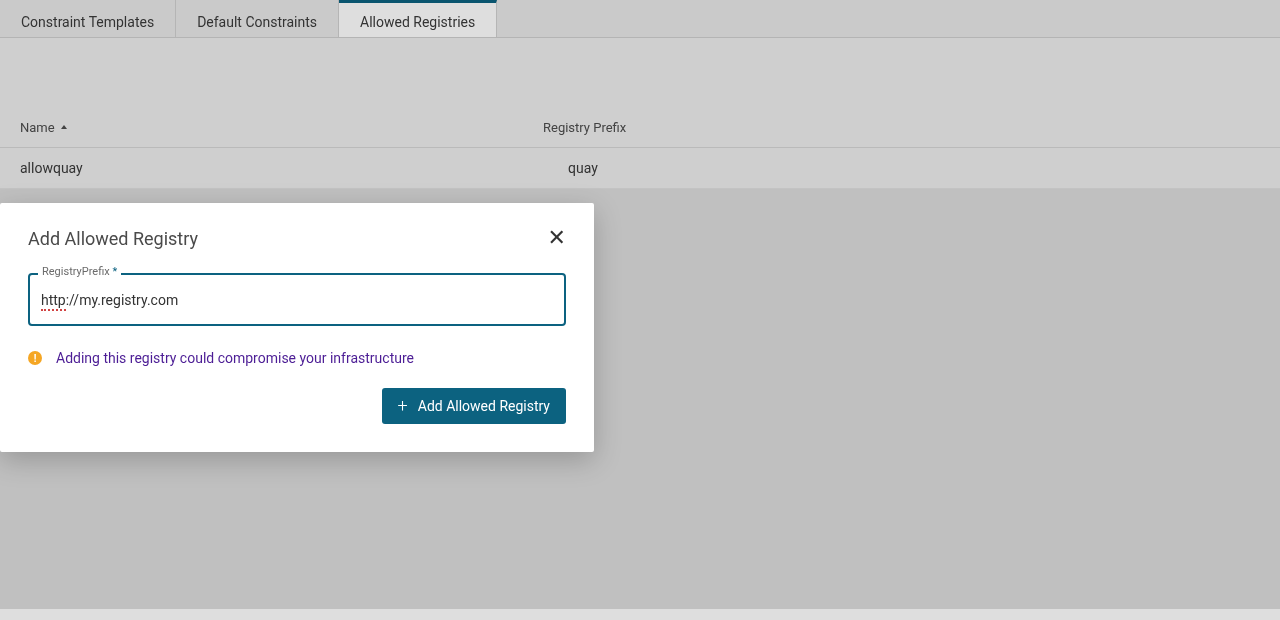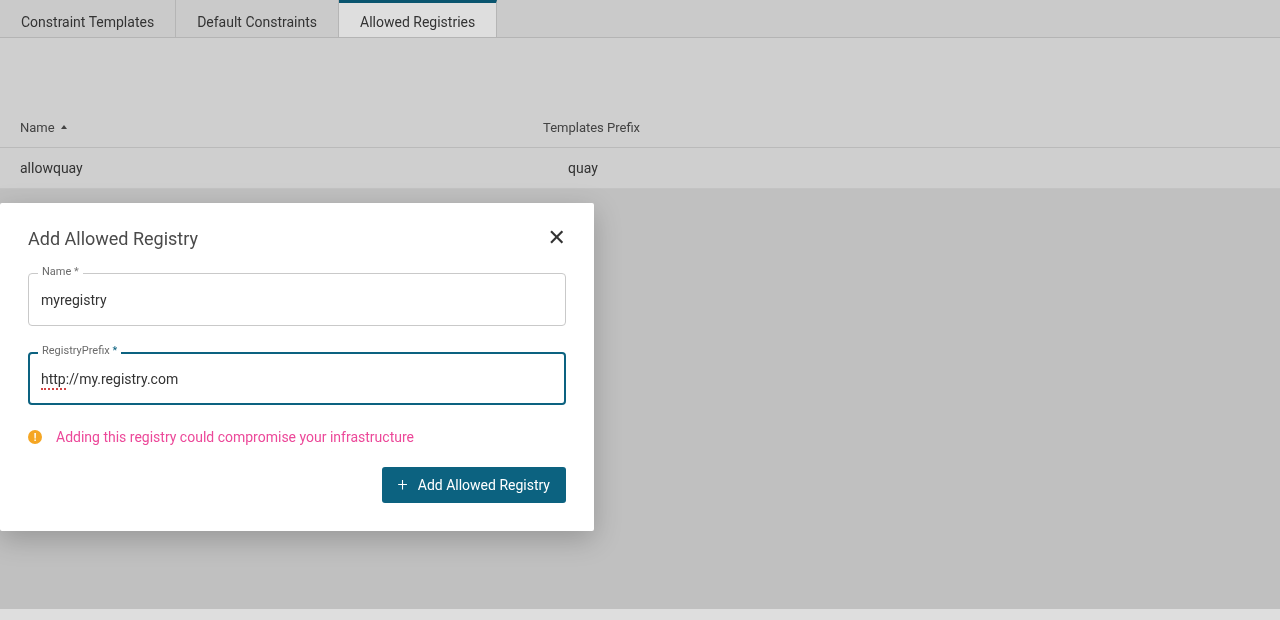--- a/index.html
+++ b/index.html
@@ -176,21 +176,21 @@
       color: #fff;
       display: flex;
       align-items: center;
       justify-content: center;
       font-size: 10px;
       font-weight: bold;
       flex-shrink: 0;
     }
     .warning-text {
       font-size: 14px;
-      color: #ec4899;
+      color: #4c1d95;
     }
     .modal-footer {
       display: flex;
       justify-content: flex-end;
     }
     .primary-btn {
       background: #0c6280;
       color: #fff;
       border: none;
       border-radius: 3px;
@@ -230,46 +230,39 @@
   <div class="table-header">
     <div class="col col-name">
       <span>Name</span>
       <span class="sort-icon">
         <svg width="10" height="10" viewBox="0 0 10 10">
             <path d="M5 2 L8 6 L2 6 Z" fill="#4d4d4d"></path>
           </svg>
       </span>
     </div>
     <div class="col col-prefix">
-      <span>Templates Prefix</span>
+      <span>Registry Prefix</span>
     </div>
   </div>
   <div class="table-row">
     <div class="cell cell-name">allowquay</div>
     <div class="cell cell-prefix">quay</div>
   </div>
   <div class="below-table"></div>
 </div>
 
 <div class="overlay">
   <div class="modal">
     <div class="modal-header">
       <div class="modal-title">Add Allowed Registry</div>
       <button class="close-btn">
         <span>✕</span>
       </button>
     </div>
 
-    <div class="form-field">
-      <label class="field-label">
-        <span>Name</span>
-        <span class="required">*</span>
-      </label>
-      <input type="text" class="form-input" value="myregistry" style="">
-    </div>
 
     <div class="form-field">
       <label class="field-label focused">
         <span>RegistryPrefix</span>
         <span class="required">*</span>
       </label>
       <input type="text" class="form-input focused" value="http://my.registry.com" style="">
       <div class="http-underline"></div>
     </div>
 

